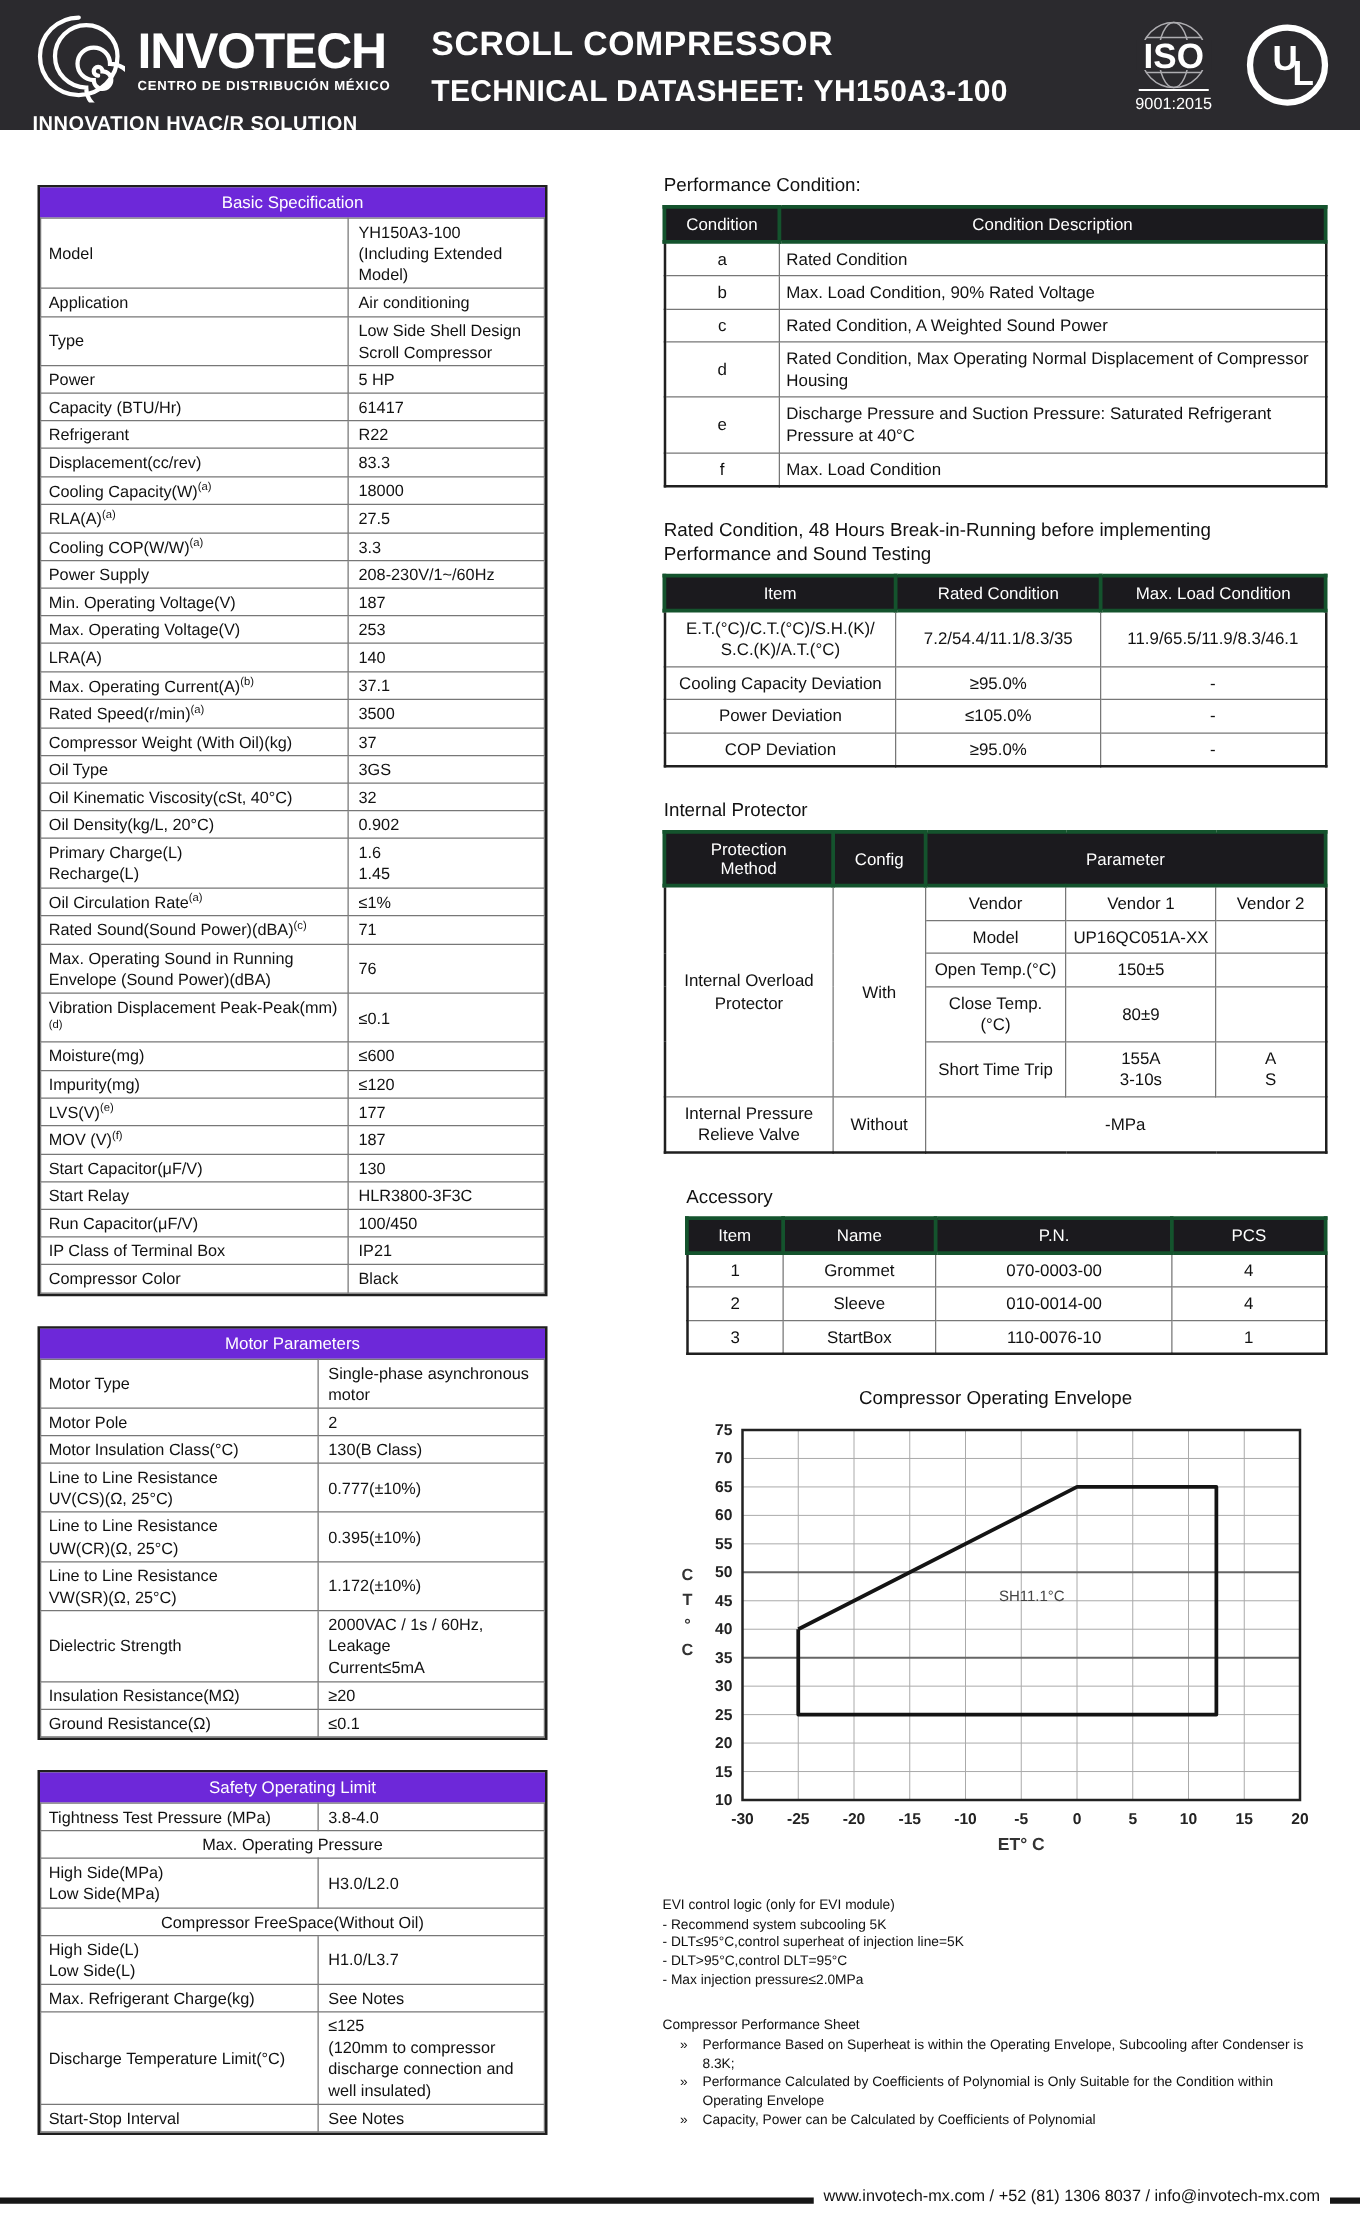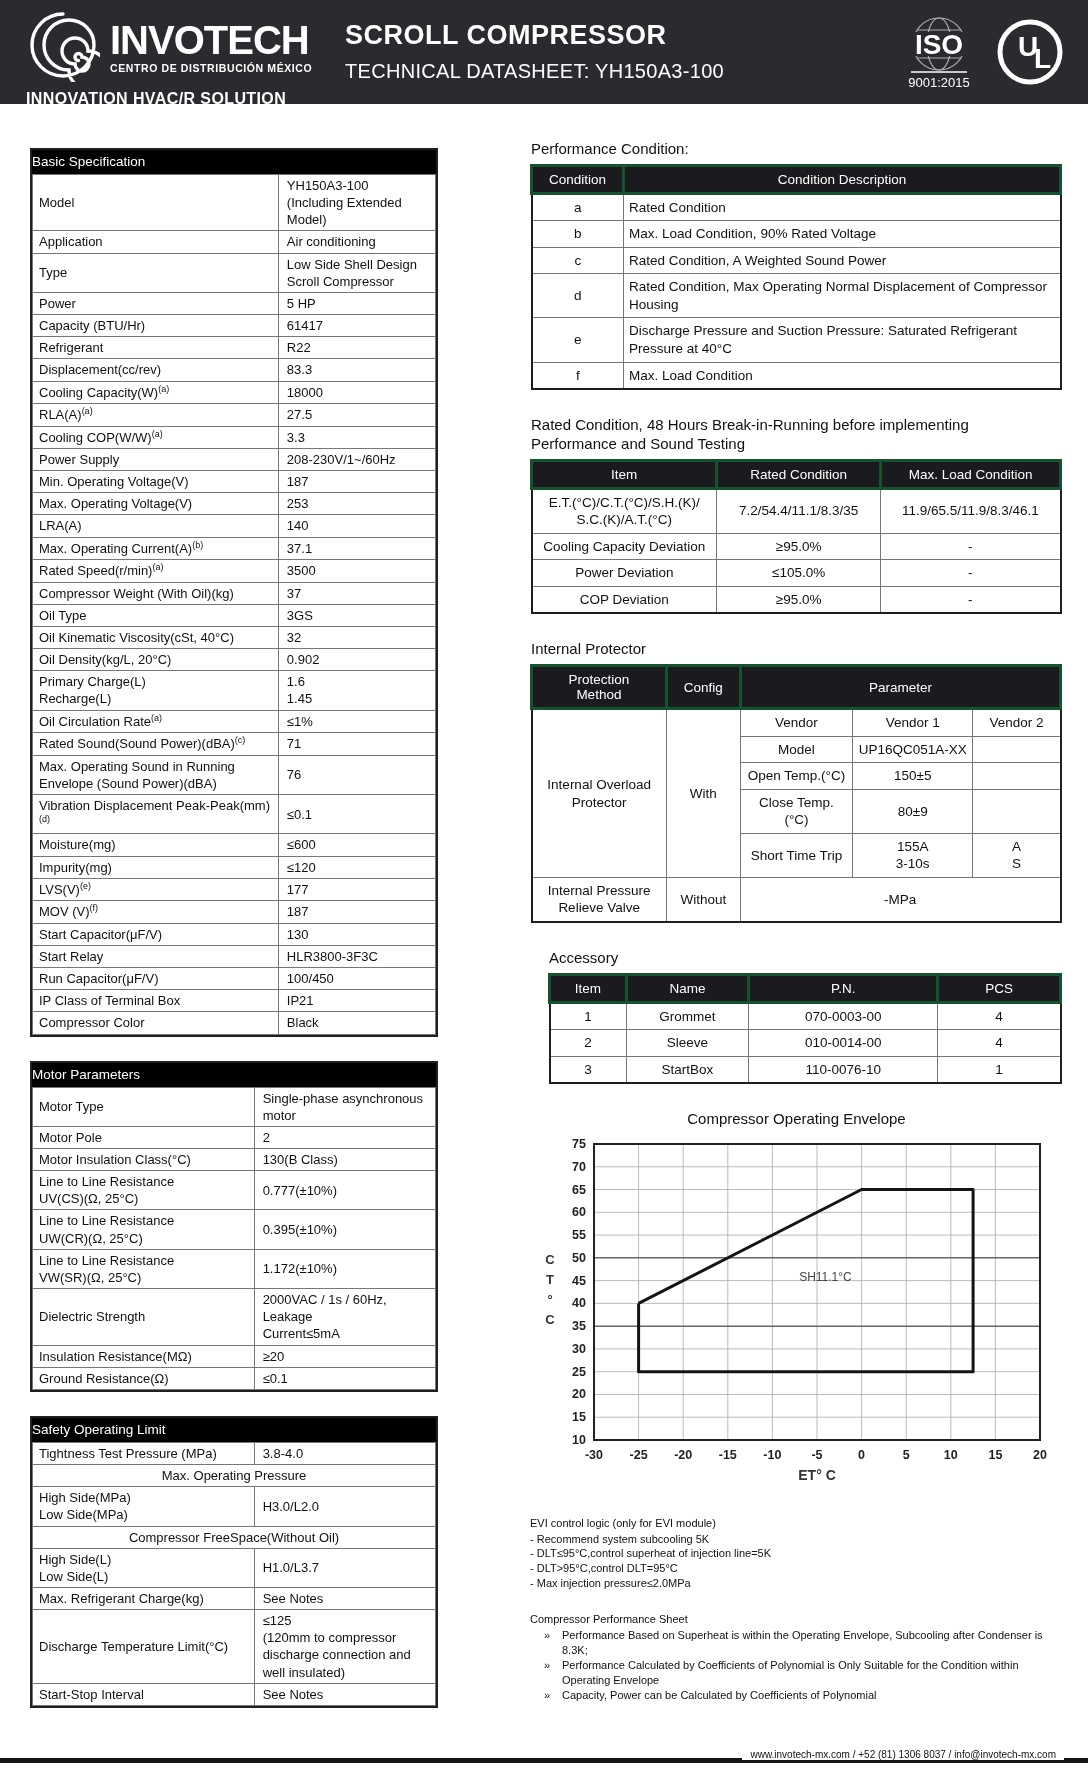--- a/index.html
+++ b/index.html
@@ -8,29 +8,29 @@
   
   .header{position:absolute;left:0;top:0;width:1088px;height:104px;background:#2b2a2e;color:#fff;}
   .brand{position:absolute;left:26px;top:8px;width:330px;}
   .brand-row{display:flex;align-items:center;}
   .brand-stack{margin-left:10px;}
   .brand-name{font-size:40px;font-weight:800;letter-spacing:-1px;line-height:1;}
   .brand-sub1{font-size:10.5px;font-weight:700;letter-spacing:.6px;margin-top:2px;text-align:center;}
   .brand-sub2{font-size:16px;font-weight:700;letter-spacing:.4px;margin-top:4px;}
   .titles{position:absolute;left:345px;top:20px;}
   .doc-title{font-size:27px;font-weight:700;letter-spacing:.5px;}
-  .doc-subtitle{font-size:20px;font-weight:400;margin-top:9px;letter-spacing:.3px;}
+  .doc-subtitle{font-size:24px;font-weight:700;margin-top:9px;letter-spacing:.3px;}
   .iso-badge{position:absolute;left:896px;top:12px;width:86px;text-align:center;}
   .ul-badge{position:absolute;left:994px;top:16px;}
   
   .left-col{position:absolute;left:30px;top:148px;width:408px;}
   .right-col{position:absolute;left:530px;top:140px;width:532px;}
   
   .dtable{border:2px solid #1f1f1f;margin-bottom:24px;}
-  .dtable .ttl{background:#000000;color:#fff;text-align:left;font-size:13.5px;padding:4px 0 5px;}
+  .dtable .ttl{background:#6d28d9;color:#fff;text-align:center;font-size:13.5px;padding:4px 0 5px;}
   table{width:100%;border-collapse:collapse;}
   .kv td{border:1px solid #777;padding:2px 6px;font-size:13px;line-height:1.32;vertical-align:middle;}
   .kv td.v{padding-left:8px;}
   .w62 td.k{width:61%;}
   .w55 td.k{width:55%;}
   .kv td.sh{text-align:center;}
   sup{font-size:9px;}
   
   .cap{font-size:15px;margin:0 0 5px 1px;line-height:1.25;}
   .rtable{border:2px solid #1f1f1f;}
@@ -40,21 +40,21 @@
   .sec{margin-bottom:26px;}
   
   .chart-wrap{margin-top:6px;text-align:center;}
   
   .notes{font-size:11px;line-height:1.33;}
   .notes .nt{margin-bottom:1px;}
   .bullets .b-row{display:flex;margin:1px 0 1px 14px;}
   .bullets .b-mark{width:18px;flex:none;}
   
   .footer-line{position:absolute;left:0;top:1758px;width:1088px;height:5px;background:#161616;}
-  .footer-text{position:absolute;right:24px;top:1749px;background:#fff;padding:0 8px;font-size:10px;white-space:nowrap;}
+  .footer-text{position:absolute;right:24px;top:1749px;background:#fff;padding:0 8px;font-size:13px;white-space:nowrap;}
 </style>
 </head>
 <body>
 
 <div class="header">
   <div class="brand">
     <div class="brand-row">
       <span>
         <svg width="74" height="74" viewBox="0 0 74 74">
           <path d="M37 6 a31 31 0 1 0 31 31 a25 25 0 1 0 -25 25 a19 19 0 1 0 19 -19 a13 13 0 1 0 -13 13 a7 7 0 1 0 7 -7 a3.5 3.5 0 1 0 -3.5 3.5" fill="none" stroke="#ffffff" stroke-width="3.4" stroke-linecap="round"></path>

